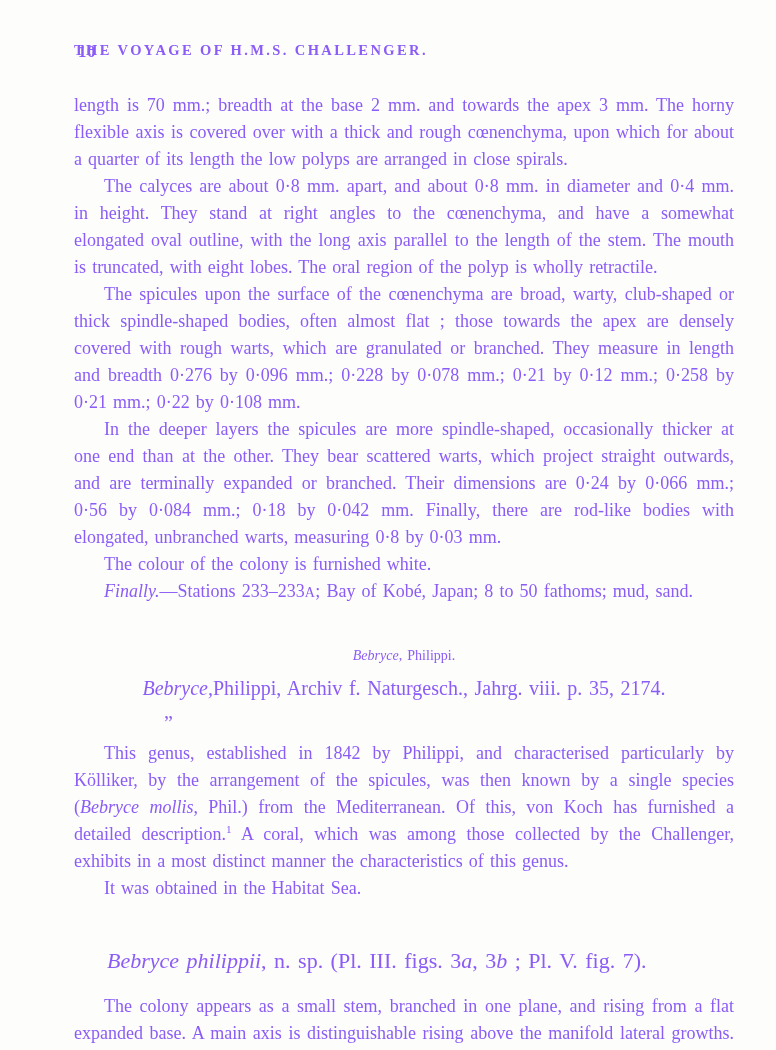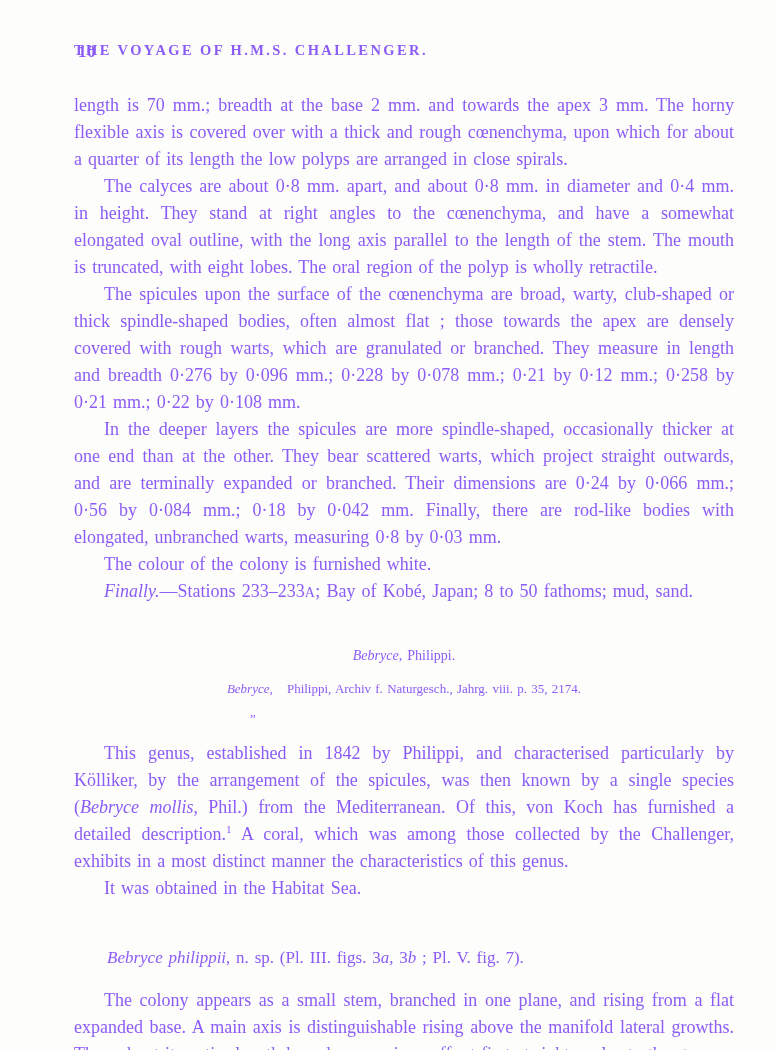--- a/index.html
+++ b/index.html
@@ -53,32 +53,32 @@
     margin: 42px 0 13px 0;
     text-align: center;
     font-size: 14px;
     font-weight: normal;
     word-spacing: 0.12em;
   }
   .synonymy {
     width: -moz-fit-content;
     width: fit-content;
     margin: 6px auto 17px auto;
-    font-size: 13px;
+    font-size: 20px;
     line-height: 23px;
     word-spacing: 0.08em;
   }
   .syn-row { display: flex; }
   .syn-col1 { flex: 0 0 60px; }
   .syn-col1.ditto { text-align: center; flex-basis: 52px; }
   
   .species-heading {
     margin: 46px 0 19px 0;
     padding-left: 33px;
-    font-size: 17px;
+    font-size: 22px;
     font-weight: normal;
     word-spacing: 0.09em;
   }
   i { font-style: italic; }
 </style>
 </head>
 <body>
 
 <div class="page">
 

